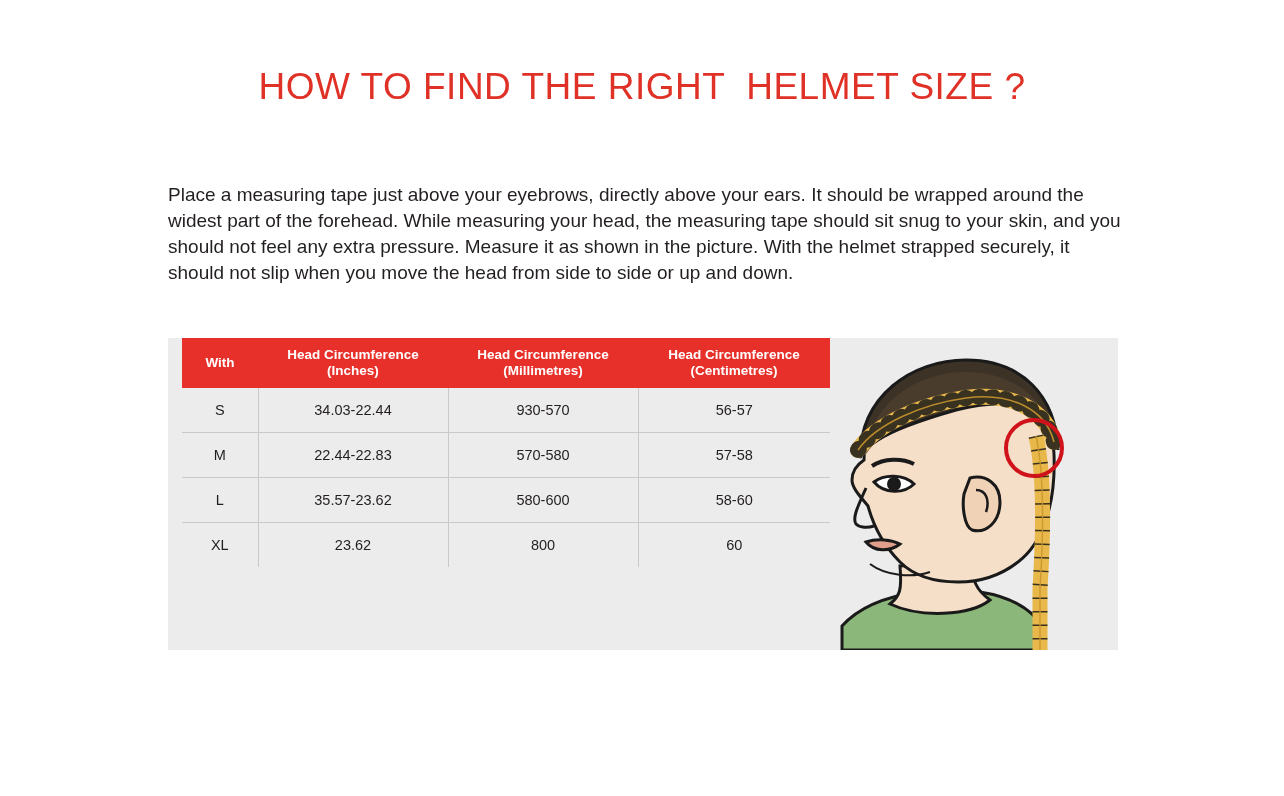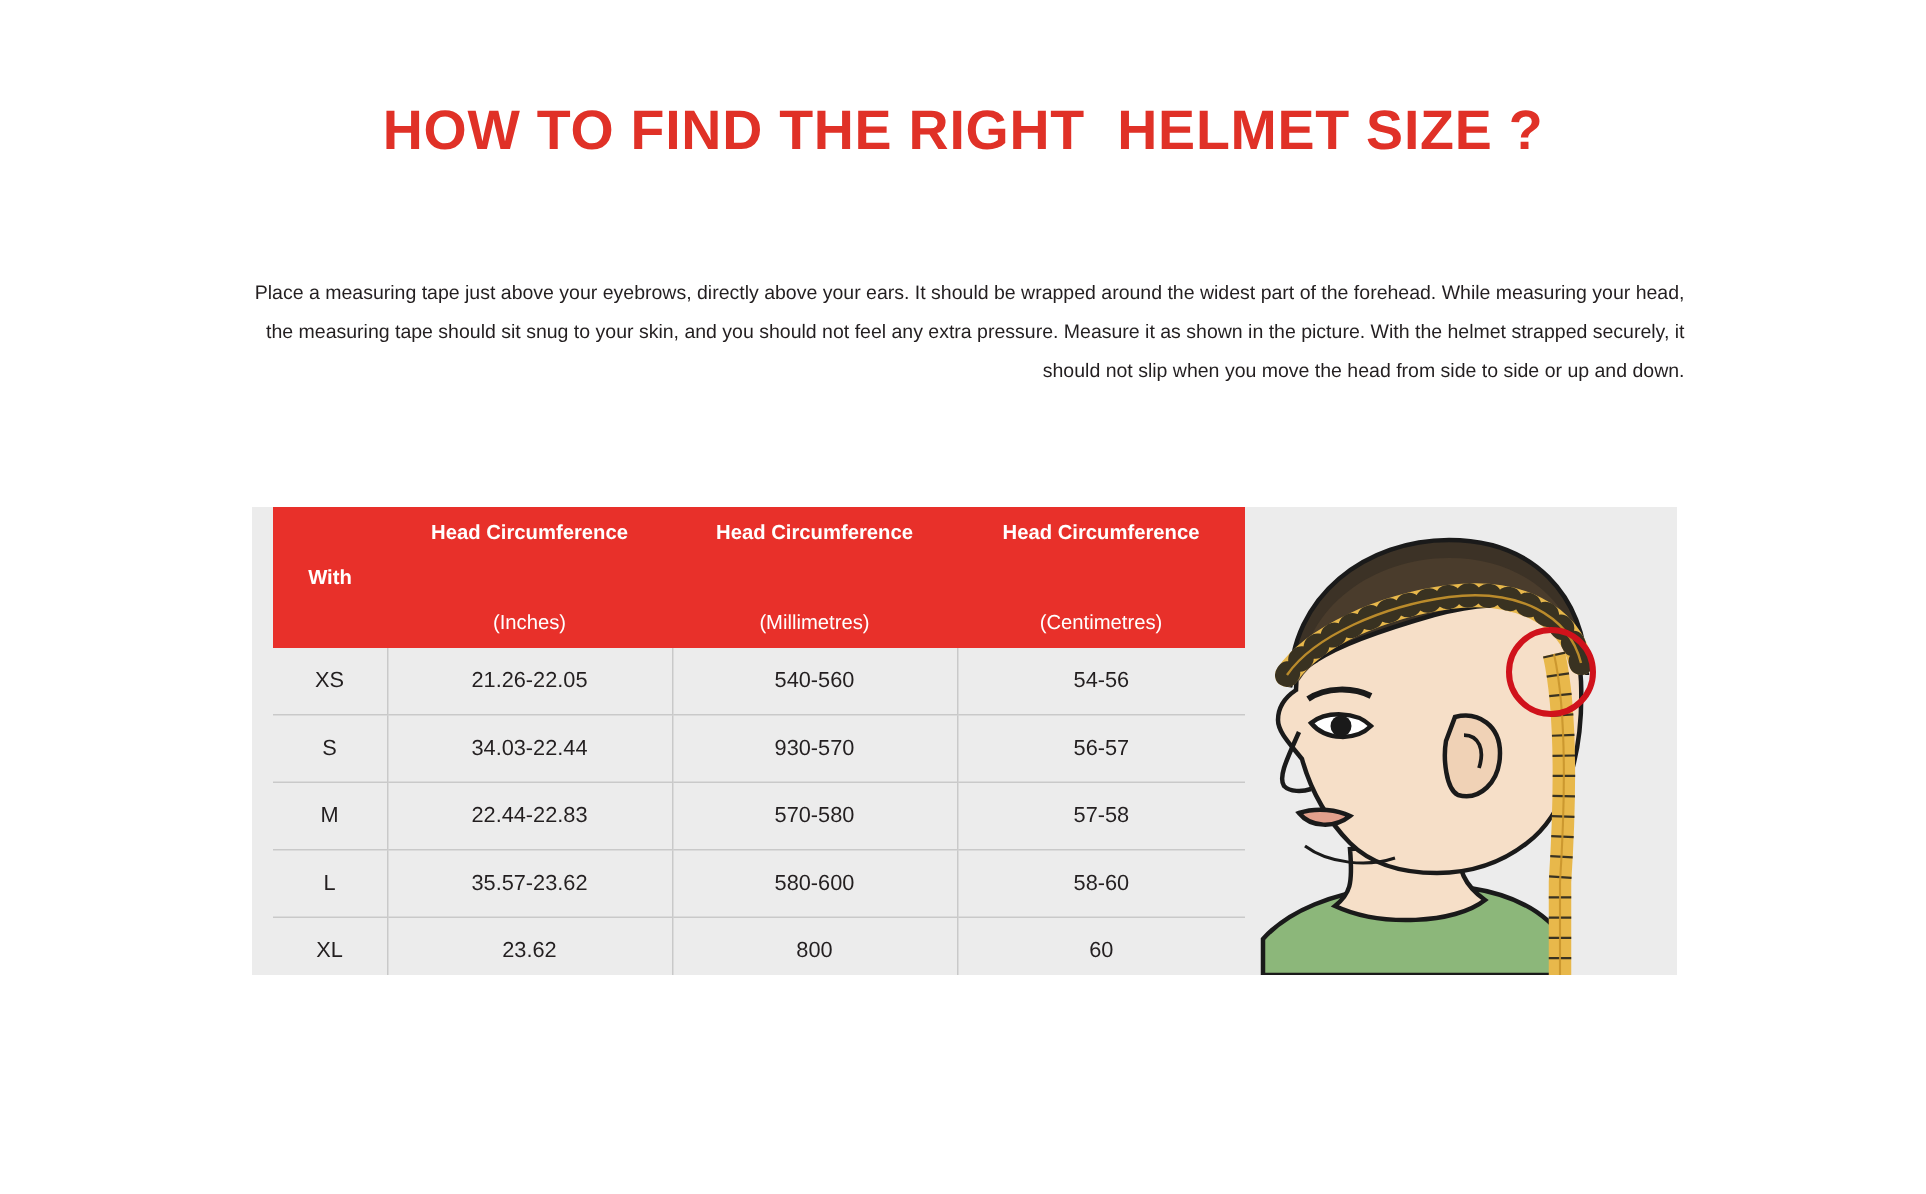--- a/index.html
+++ b/index.html
@@ -22,32 +22,32 @@
   }
   .title {
     position: absolute;
     top: 66px;
     left: 0;
     width: 1284px;
     text-align: center;
     font-size: 37px;
     letter-spacing: 0.5px;
     color: #e03127;
-    font-weight: 700;
+    font-weight: 400;
     white-space: pre;
   }
   .intro {
     position: absolute;
     top: 182px;
     left: 168px;
     width: 955px;
-    font-size: 13px;
+    font-size: 19px;
     line-height: 26px;
     color: #231f20;
-    text-align: right;
+    text-align: left;
   }
   .panel {
     position: absolute;
     top: 338px;
     left: 168px;
     width: 950px;
     height: 312px;
     background: #ececec;
     overflow: hidden;
   }
@@ -64,22 +64,21 @@
     color: #ffffff;
     font-size: 13.5px;
     font-weight: bold;
     line-height: 16px;
     padding: 9px 4px;
     border: none;
     text-align: center;
   }
   table.size-table th .sub {
     display: block;
-    font-weight: normal;
-    margin-top: 44px;
+    font-weight: bold;
   }
   table.size-table td {
     font-size: 14.5px;
     color: #231f20;
     text-align: center;
     padding: 14px 4px;
     border-bottom: 1px solid #c9c9c9;
     border-right: 1px solid #c9c9c9;
   }
   table.size-table tr td:last-child {
@@ -136,26 +135,20 @@
             <span class="sub">(Millimetres)</span>
           </th>
           <th>
             <span>Head Circumference</span>
             <span class="sub">(Centimetres)</span>
           </th>
         </tr>
       </thead>
       <tbody>
         <tr>
-          <td>XS</td>
-          <td>21.26-22.05</td>
-          <td>540-560</td>
-          <td>54-56</td>
-        </tr>
-        <tr>
           <td>S</td>
           <td>34.03-22.44</td>
           <td>930-570</td>
           <td>56-57</td>
         </tr>
         <tr>
           <td>M</td>
           <td>22.44-22.83</td>
           <td>570-580</td>
           <td>57-58</td>

